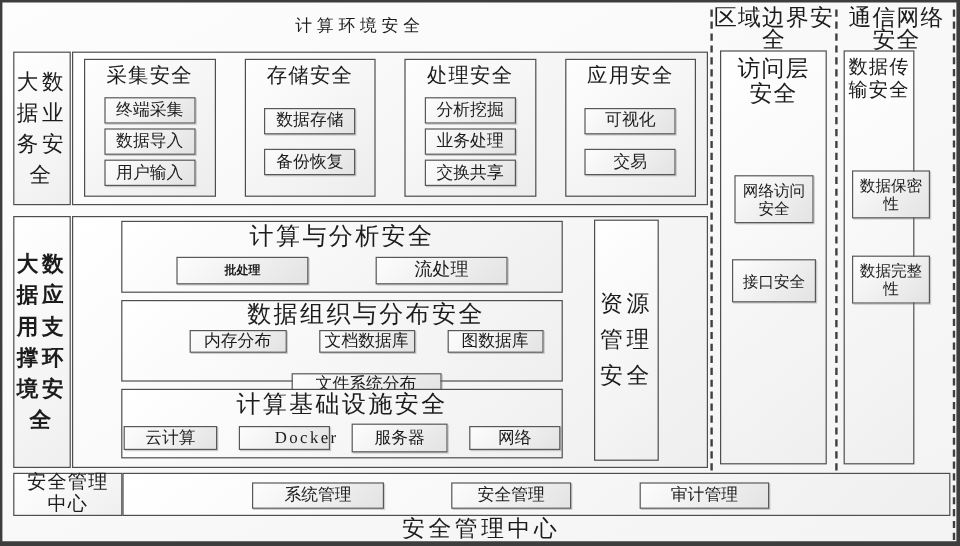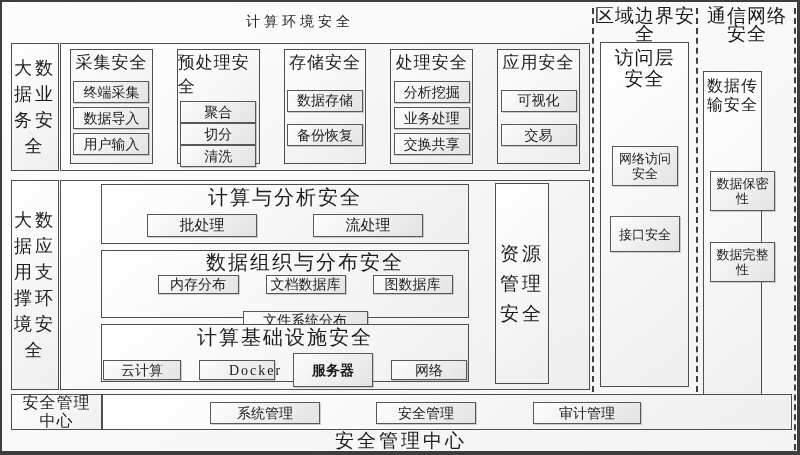--- a/index.html
+++ b/index.html
@@ -60,28 +60,20 @@
 
     <div class="sec-col">
       <div class="col-title">采集安全</div>
       <div class="col-items">
         <div class="chip">终端采集</div>
         <div class="chip">数据导入</div>
         <div class="chip">用户输入</div>
       </div>
     </div>
 
-    <div class="sec-col">
-      <div class="col-title">预处理安全</div>
-      <div class="col-items">
-        <div class="chip">聚合</div>
-        <div class="chip">切分</div>
-        <div class="chip">清洗</div>
-      </div>
-    </div>
 
     <div class="sec-col">
       <div class="col-title">存储安全</div>
       <div class="col-items">
         <div class="chip">数据存储</div>
         <div class="chip">备份恢复</div>
       </div>
     </div>
 
     <div class="sec-col">
@@ -95,28 +87,28 @@
 
     <div class="sec-col">
       <div class="col-title">应用安全</div>
       <div class="col-items">
         <div class="chip">可视化</div>
         <div class="chip">交易</div>
       </div>
     </div>
   </div>
 
-  <div class="panel side-label" style="left:9px;top:178px;width:48px;height:210px;">大数据应用支撑环境安全</div>
+  <div class="panel side-label" style="left:9px;top:178px;width:48px;height:210px;font-weight:bold;">大数据应用支撑环境安全</div>
 
   <div class="panel" style="left:58px;top:178px;width:530px;height:210px;">
 
     <div class="panel" style="left:40px;top:3px;width:368px;height:60px;">
       <div class="sec-head">计算与分析安全</div>
       <div class="chip-row" style="gap:56px;margin-top:4px;">
-        <div class="chip" style="width:110px;height:23px;font-size:15px;">批处理</div>
+        <div class="chip" style="width:110px;height:23px;font-size:10px;font-weight:bold;">批处理</div>
         <div class="chip" style="width:110px;height:23px;font-size:15px;">流处理</div>
       </div>
     </div>
 
     <div class="panel" style="left:40px;top:69px;width:368px;height:68px;padding-left:40px;">
       <div class="sec-head" style="line-height:23px;">数据组织与分布安全</div>
       <div class="chip-row" style="gap:27px;margin-top:1px;">
         <div class="chip" style="width:81px;height:19px;">内存分布</div>
         <div class="chip" style="width:80px;height:19px;">文档数据库</div>
         <div class="chip" style="width:80px;height:19px;">图数据库</div>
@@ -124,38 +116,38 @@
       <div class="chip-row" style="gap:27px;margin-top:17px;">
         <div class="chip" style="width:125px;height:19px;">文件系统分布</div>
       </div>
     </div>
 
     <div class="panel" style="left:40px;top:143px;width:368px;height:58px;">
       <div class="sec-head">计算基础设施安全</div>
       <div class="chip-row" style="gap:18px;margin-top:3px;">
         <div class="chip" style="width:78px;height:20px;">云计算</div>
         <div class="chip" style="width:76px;height:20px;letter-spacing:2px;padding-left:37px;">Docker</div>
-        <div class="chip" style="width:80px;height:34px;font-weight:bold;">服务器</div>
+        <div class="chip" style="width:80px;height:24px;">服务器</div>
         <div class="chip" style="width:76px;height:20px;">网络</div>
       </div>
     </div>
 
     <div class="panel side-label" style="left:434px;top:2px;width:54px;height:201px;font-size:19px;line-height:30px;">资源管理安全</div>
   </div>
 
   <div class="hdr" style="left:591px;top:5px;width:104px;height:38px;">区域边界安全</div>
   <div class="hdr" style="left:696px;top:5px;width:98px;height:38px;">通信网络安全</div>
 
   <div class="panel" style="left:598px;top:40px;width:89px;height:345px;padding:0 8px;">
     <div class="colbox-title">访问层安全</div>
     <div class="chip" style="position:absolute;left:11px;top:103px;width:66px;height:40px;font-size:13px;">网络访问安全</div>
     <div class="chip" style="position:absolute;left:9px;top:173px;width:70px;height:36px;font-size:13px;">接口安全</div>
   </div>
 
-  <div class="panel" style="left:701px;top:40px;width:59px;height:345px;padding:0 3px;margin-top:29px;">
+  <div class="panel" style="left:701px;top:40px;width:59px;height:345px;padding:0 3px;">
     <div class="colbox-title" style="font-size:16px;line-height:19px;">数据传输安全</div>
     <div class="chip" style="position:absolute;left:6px;top:99px;width:65px;height:40px;font-size:13px;">数据保密性</div>
     <div class="chip" style="position:absolute;left:6px;top:170px;width:65px;height:40px;font-size:13px;">数据完整性</div>
   </div>
 
   <div class="panel side-label" style="left:9px;top:392px;width:91px;height:36px;font-size:16px;line-height:18px;letter-spacing:1px;padding:0 8px;">安全管理中心</div>
 
   <div class="panel" style="left:100px;top:392px;width:690px;height:36px;">
     <div class="chip" style="position:absolute;left:107px;top:7px;width:110px;height:22px;">系统管理</div>
     <div class="chip" style="position:absolute;left:273px;top:7px;width:100px;height:22px;">安全管理</div>

